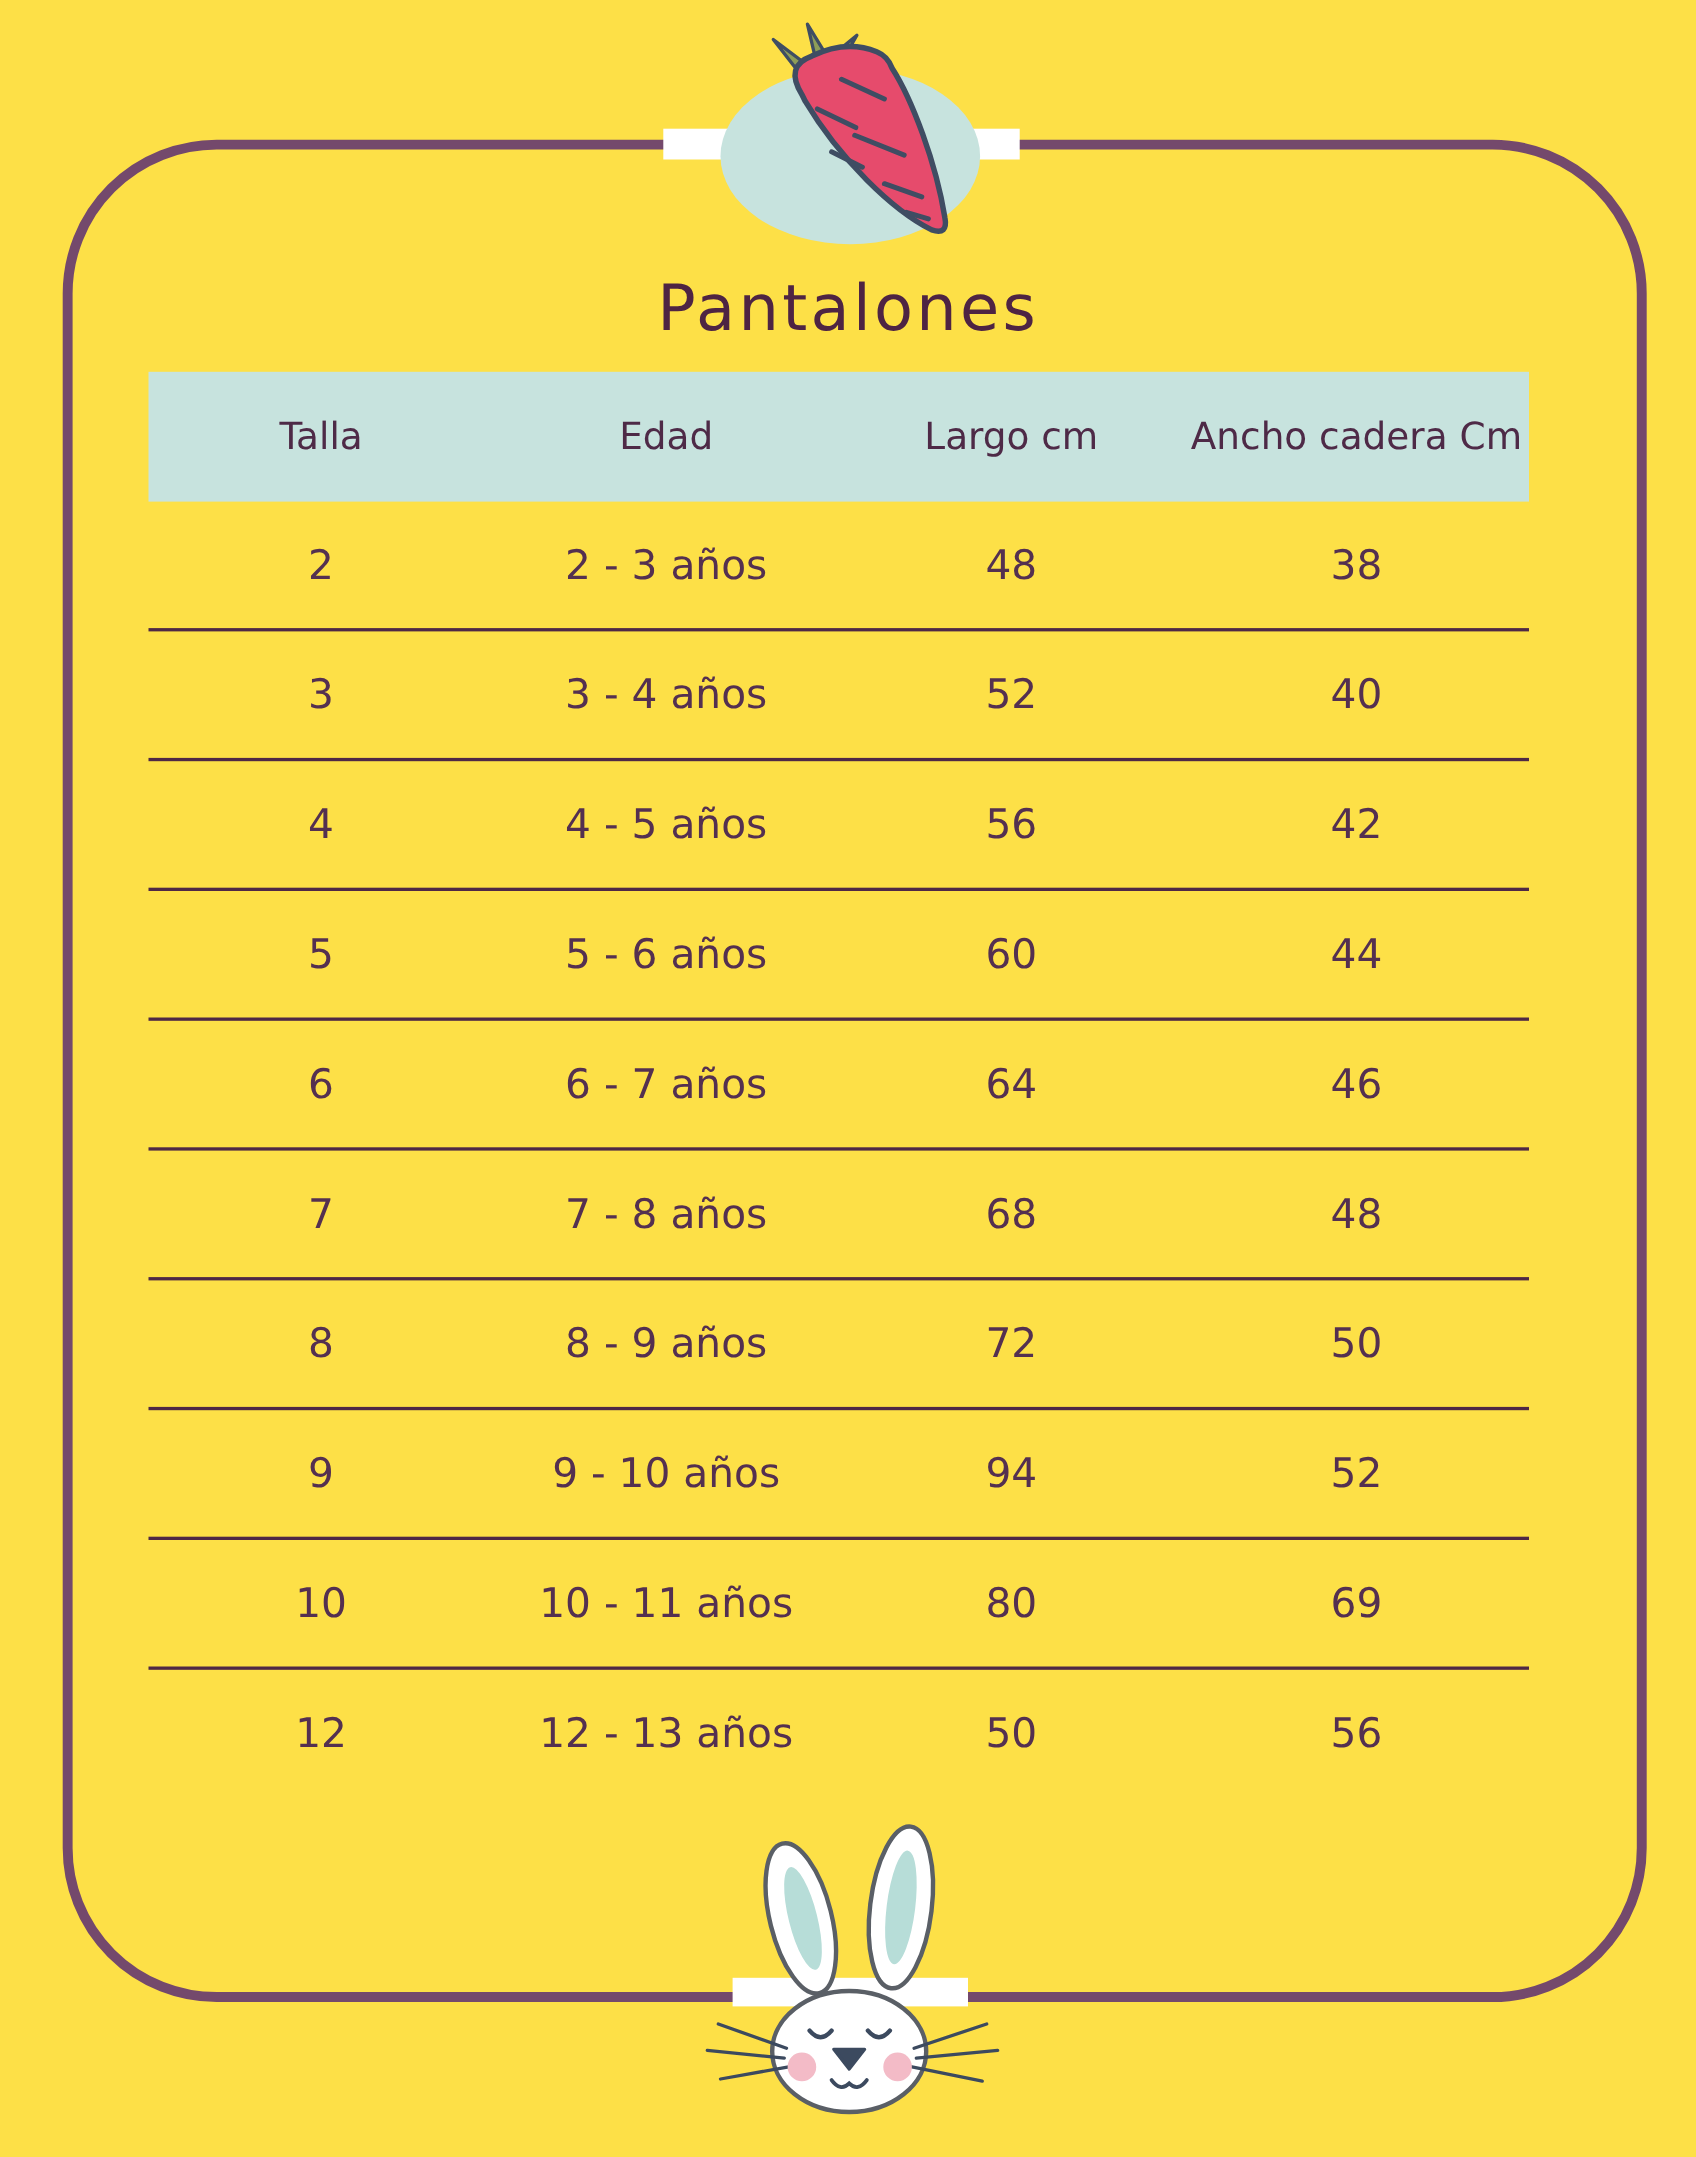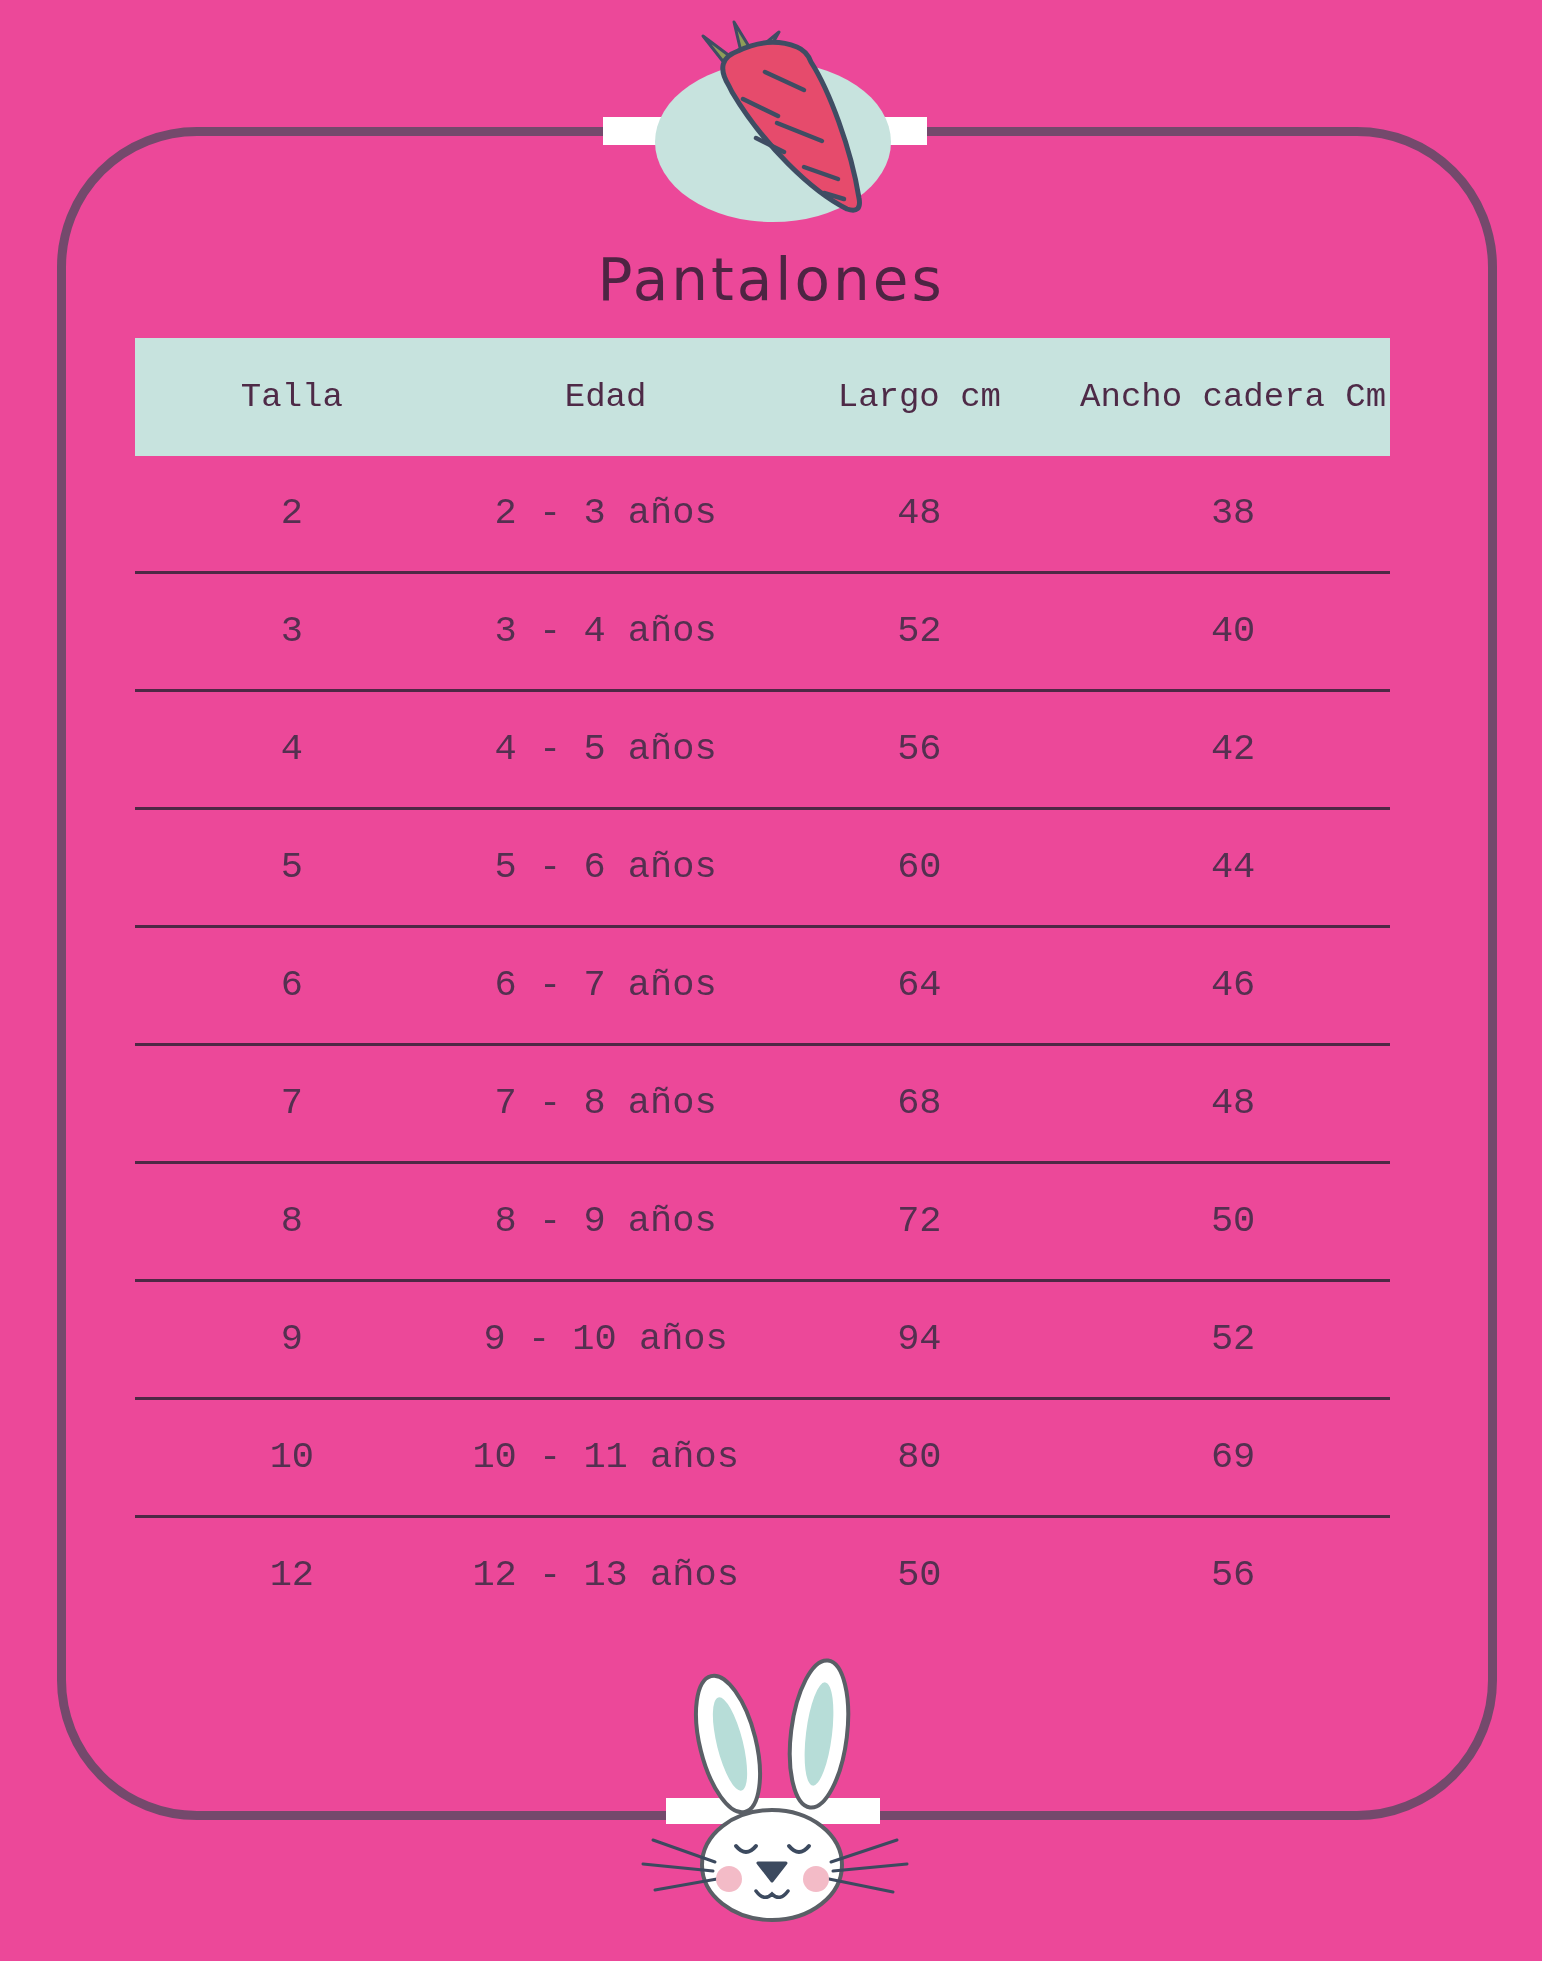--- a/index.html
+++ b/index.html
@@ -1,18 +1,18 @@
 <!DOCTYPE html>
 <html><head>
 <meta charset="utf-8">
 <style>
   html,body{margin:0;padding:0;background:#ffffff;}
   .canvas{
     position:relative;width:1542px;height:1961px;overflow:hidden;
-    font-family:"DejaVu Sans",sans-serif;color:#4e2a47;background:#ec4899;
+    font-family:"DejaVu Sans",sans-serif;color:#4e2a47;background:#fde047;
   }
   
   .frame{
     position:absolute;left:57px;top:127px;width:1440px;height:1693px;
     box-sizing:border-box;border:9px solid #74496c;border-radius:140px;
   }
   
   .mask{position:absolute;background:#ffffff;}
   .mask-top{left:603px;top:117px;width:324px;height:28px;}
   .mask-bottom{left:666px;top:1798px;width:214px;height:26px;}
@@ -29,21 +29,21 @@
     align-items:center;text-align:center;
     font-size:34px;color:#4e2a47;
   }
   .trow{
     height:115px;display:grid;grid-template-columns:repeat(4,1fr);
     align-items:center;text-align:center;
     font-size:37px;color:#543050;
     border-bottom:3px solid #4e2845;
   }
   .trow:last-child{border-bottom:none;}
-  .cell{line-height:1;font-family:Liberation Mono, monospace;}
+  .cell{line-height:1;}
 </style>
 </head>
 <body>
 
 <div class="canvas">
 
   <div class="frame"></div>
 
   <div class="mask mask-top"></div>
   <div class="carrot-wrap">

